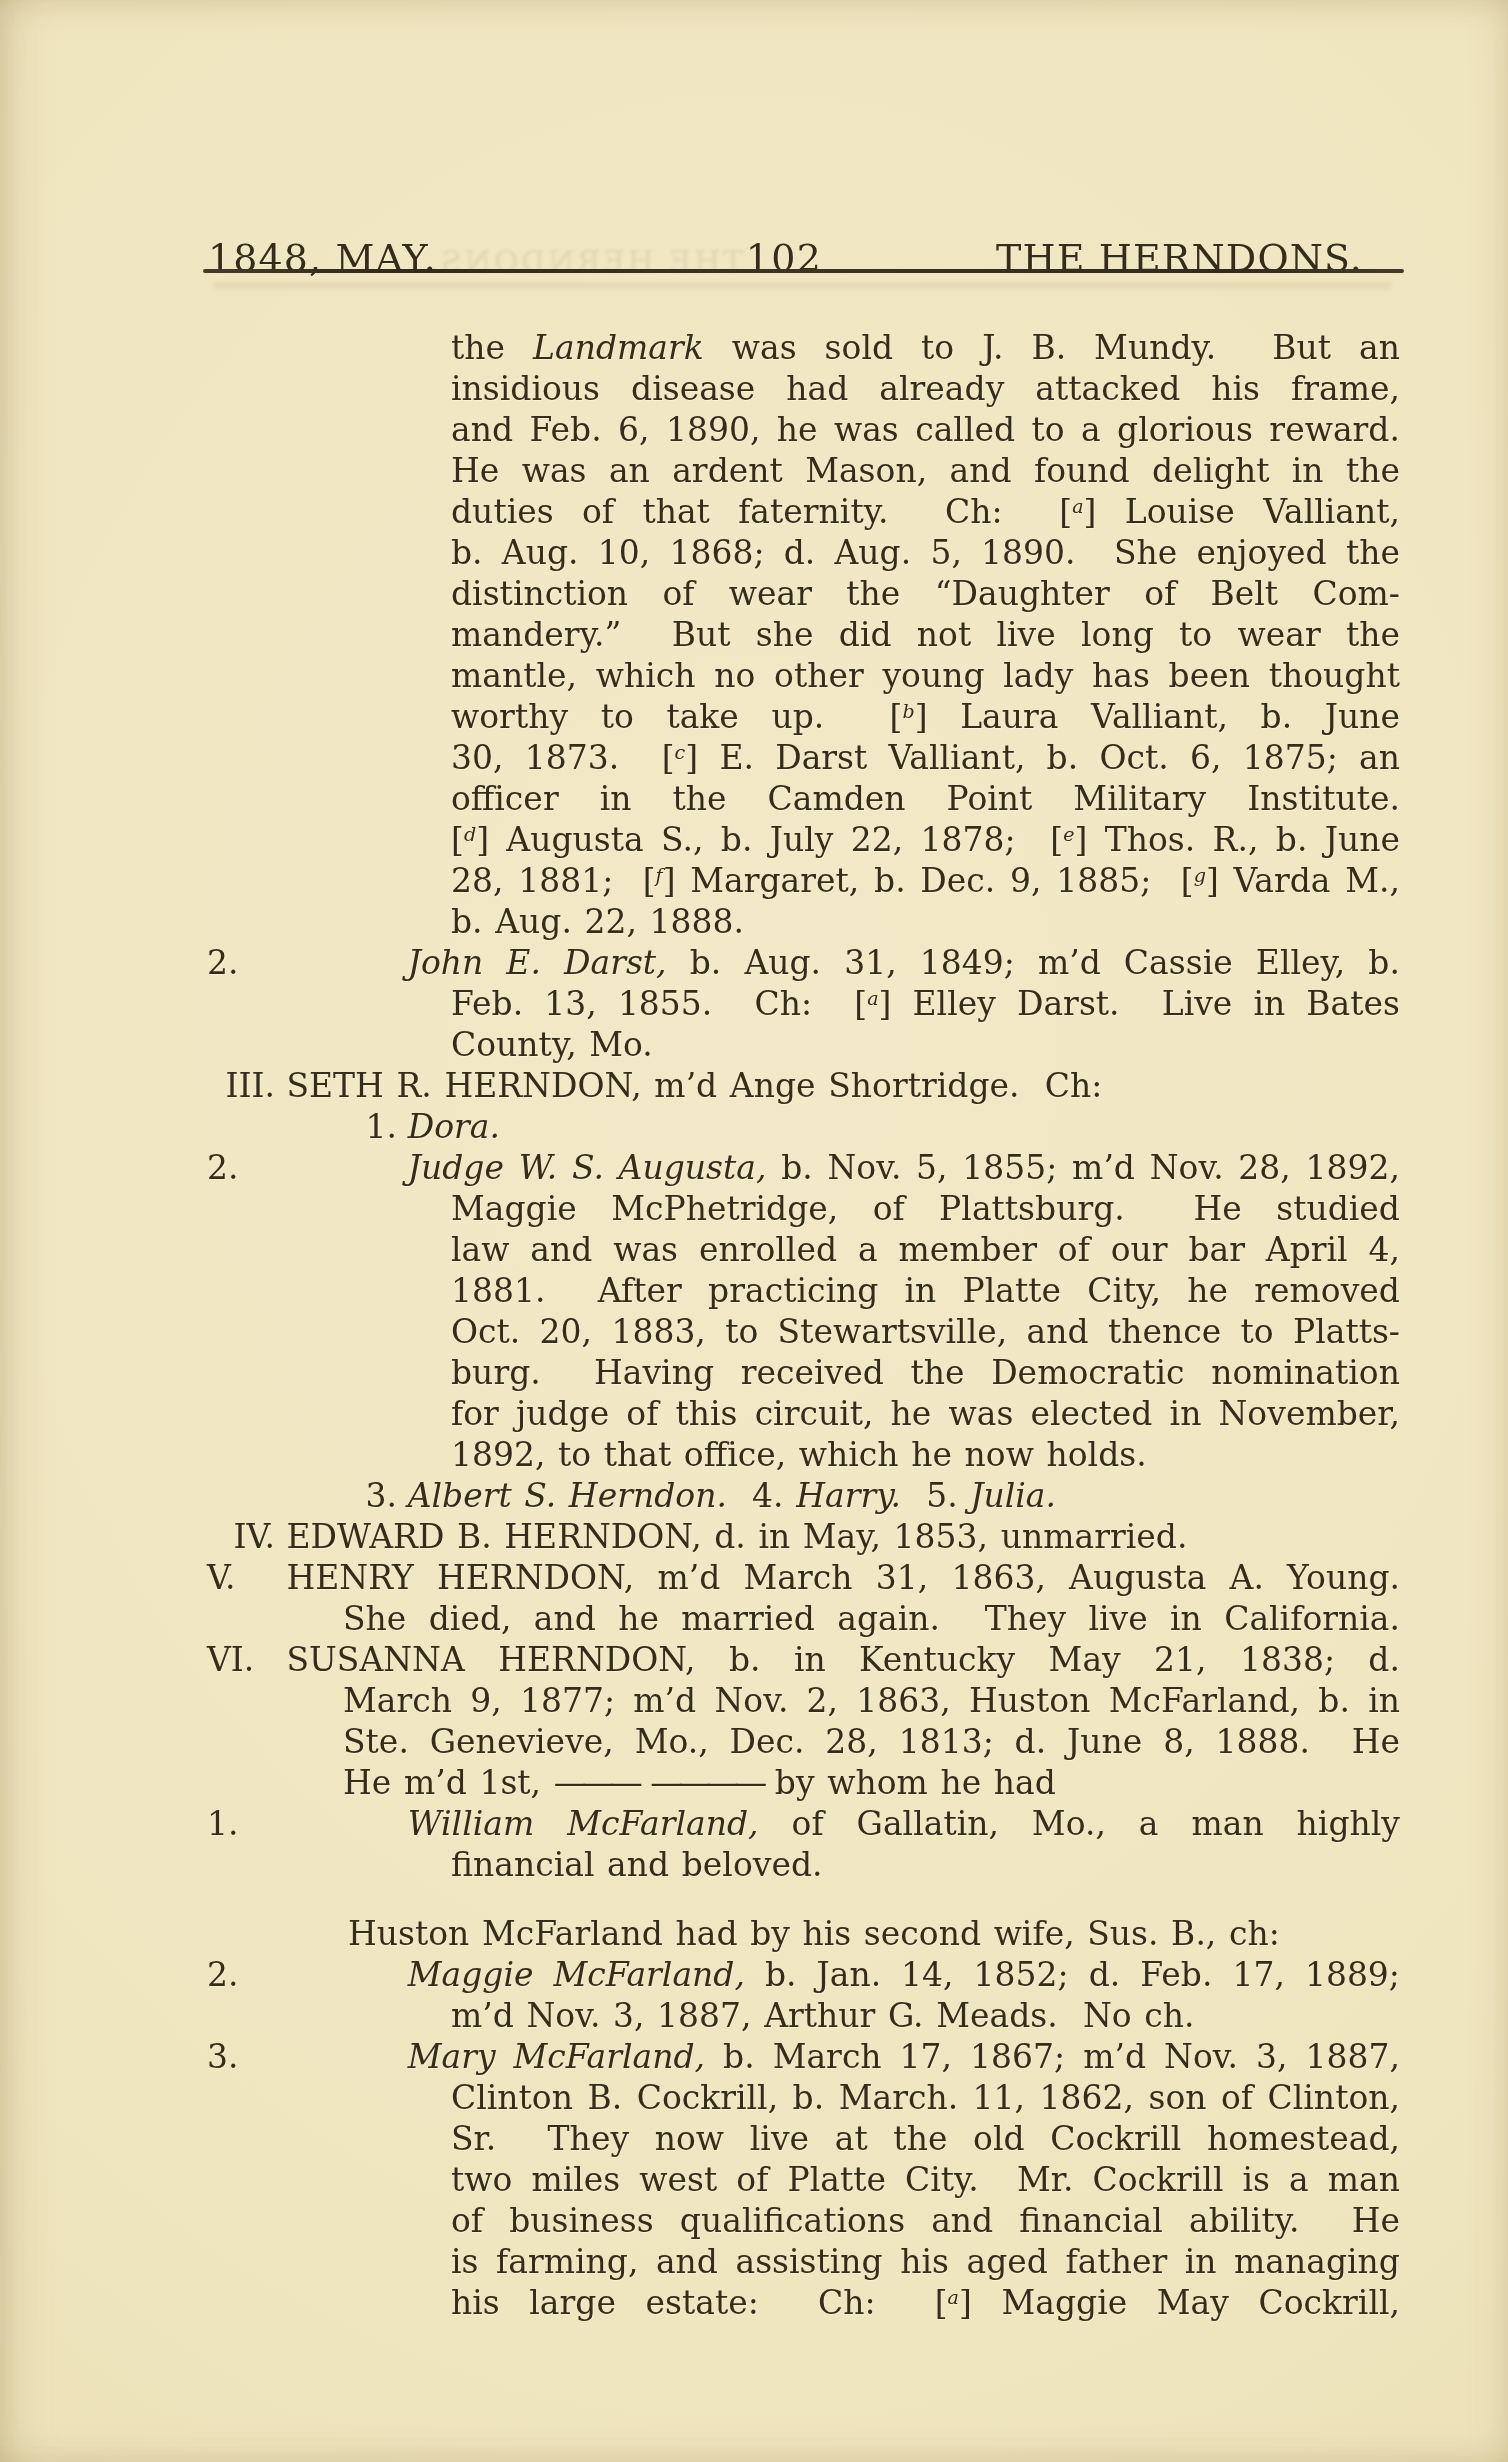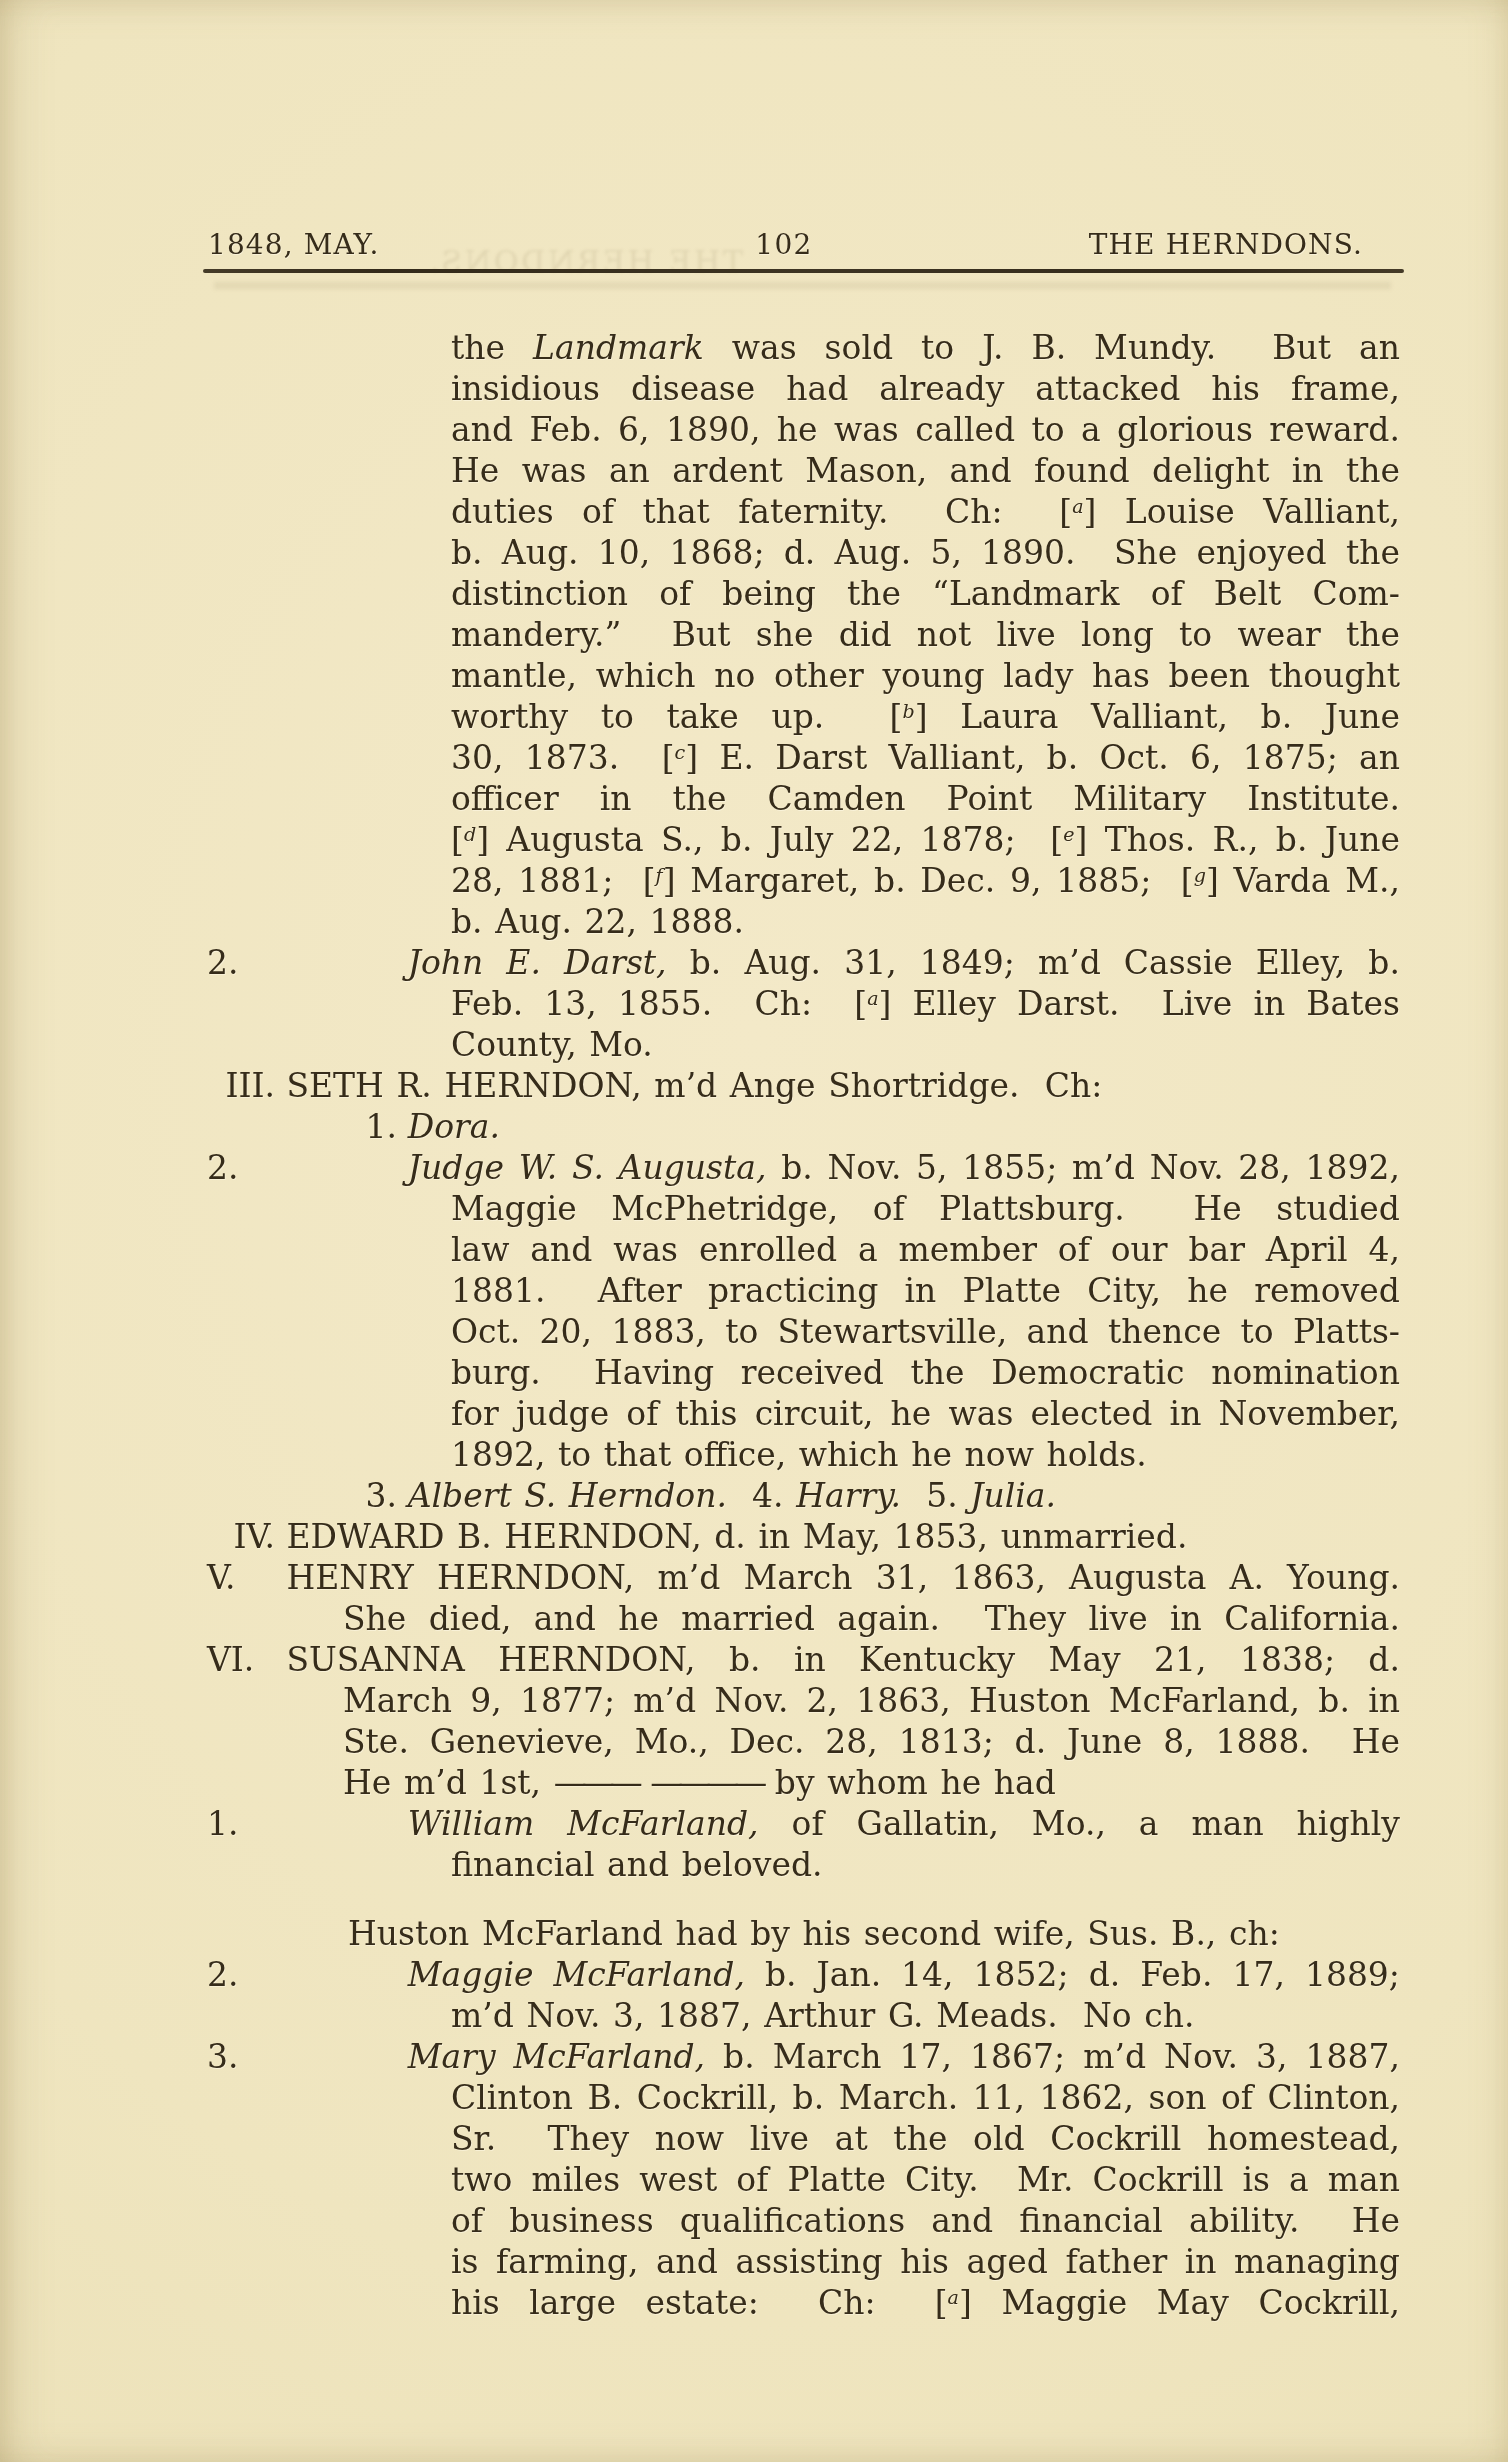--- a/index.html
+++ b/index.html
@@ -7,22 +7,22 @@
     position:relative;width:1509px;height:2462px;overflow:hidden;
     background:radial-gradient(125% 95% at 50% 42%, #f3e9c8 0%, #efe5bf 55%, #e9deb2 100%);
     box-shadow:inset 32px 0 50px -32px rgba(140,118,66,.38),
                inset -25px 0 43px -28.5px rgba(150,128,76,.28),
                inset 0 25px 43px -28.5px rgba(150,128,76,.22),
                inset 0 -25px 43px -28.5px rgba(150,128,76,.22);
     font-family:"DejaVu Serif","Liberation Serif",serif;
     color:#362c1a;
   }
   .running-header{
-    position:absolute;top:228px;left:208px;right:146px;height:37px;
-    font-size:28px;letter-spacing:1.1px;
+    position:absolute;top:236px;left:208px;right:146px;height:37px;
+    font-size:38px;letter-spacing:1.1px;
     text-shadow:0.7px 0.7px 0 rgba(255,250,232,.6);
   }
   .h-left{position:absolute;left:0;top:0;}
   .h-center{position:absolute;left:519px;width:114px;text-align:center;top:0;letter-spacing:1.4px;}
   .h-right{position:absolute;right:0;top:0;}
   .ghost{
     position:absolute;top:244px;left:307px;width:556px;height:33px;
     font-size:30px;color:rgba(115,100,60,.12);
     transform:scaleX(-1);filter:blur(1.4px);letter-spacing:2.9px;text-align:center;
     pointer-events:none;
@@ -64,21 +64,21 @@
   </div>
   <div class="rule"></div>
   <div class="rule-echo"></div>
   <div class="text-block" id="text-block">
       <div class="line k-cont j"><span>the <i>Landmark</i> was sold to J. B. Mundy.&nbsp; But an</span></div>
       <div class="line k-cont j"><span>insidious disease had already attacked his frame,</span></div>
       <div class="line k-cont j"><span>and Feb. 6, 1890, he was called to a glorious reward.</span></div>
       <div class="line k-cont j"><span>He was an ardent Mason, and found delight in the</span></div>
       <div class="line k-cont j"><span>duties of that faternity.&nbsp; Ch:&nbsp; [<sup>a</sup>] Louise Valliant,</span></div>
       <div class="line k-cont j"><span>b. Aug. 10, 1868; d. Aug. 5, 1890.&nbsp; She enjoyed the</span></div>
-      <div class="line k-cont j"><span>distinction of being the “Landmark of Belt Com-</span></div>
+      <div class="line k-cont j"><span>distinction of wear the “Daughter of Belt Com-</span></div>
       <div class="line k-cont j"><span>mandery.”&nbsp; But she did not live long to wear the</span></div>
       <div class="line k-cont j"><span>mantle, which no other young lady has been thought</span></div>
       <div class="line k-cont j"><span>worthy to take up.&nbsp; [<sup>b</sup>] Laura Valliant, b. June</span></div>
       <div class="line k-cont j"><span>30, 1873.&nbsp; [<sup>c</sup>] E. Darst Valliant, b. Oct. 6, 1875; an</span></div>
       <div class="line k-cont j"><span>officer in the Camden Point Military Institute.</span></div>
       <div class="line k-cont j"><span>[<sup>d</sup>] Augusta S., b. July 22, 1878;&nbsp; [<sup>e</sup>] Thos. R., b. June</span></div>
       <div class="line k-cont j"><span>28, 1881;&nbsp; [<sup>f</sup>] Margaret, b. Dec. 9, 1885;&nbsp; [<sup>g</sup>] Varda M.,</span></div>
       <div class="line k-cont"><span>b. Aug. 22, 1888.</span></div>
       <div class="line k-num j"><span class="nb">2.</span><span><i>John E. Darst,</i> b. Aug. 31, 1849; m’d Cassie Elley, b.</span></div>
       <div class="line k-wrap j"><span>Feb. 13, 1855.&nbsp; Ch:&nbsp; [<sup>a</sup>] Elley Darst.&nbsp; Live in Bates</span></div>

